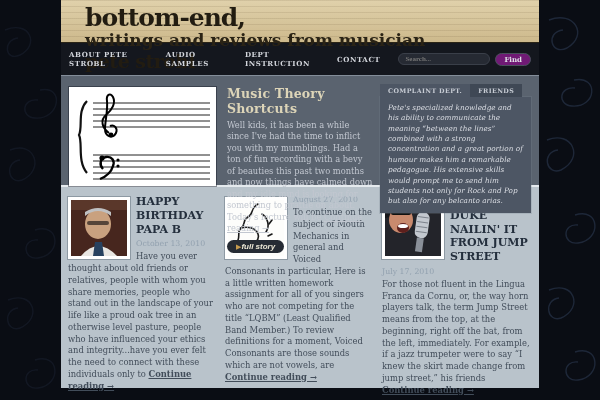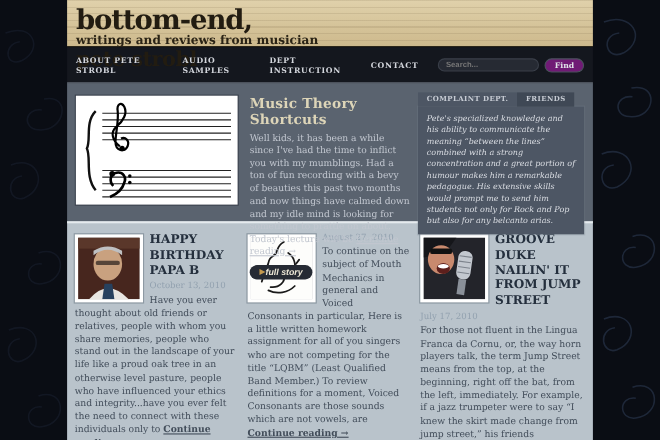--- a/index.html
+++ b/index.html
@@ -17,36 +17,36 @@
   .col { position:absolute; left:61px; top:0; width:478px; }
 
   
   .masthead { height:43px; display:flex; align-items:baseline; justify-content:space-between;
               padding:5px 8px 0 8px;
               background:
                 repeating-linear-gradient(180deg, rgba(90,70,40,.12) 0 1px, transparent 1px 6px),
                 linear-gradient(180deg,#e0d1ab,#cdb98c);
               border-bottom:1px solid #2a2416;flex-direction:column; }
   .site-title { font-size:25px; font-weight:bold; color:#221c11; letter-spacing:-1px; line-height:1; }
-  .site-tagline { font-size:11px; font-weight:bold; color:#2a2315; }
+  .site-tagline { font-size:17px; font-weight:bold; color:#2a2315;margin-left:16px; }
   .site-author { font-size:19px; font-weight:bold; color:#221c11; letter-spacing:-.5px; }
 
   
   .nav { height:33px; background:#14171e; border-bottom:1px solid #848e9a;
          display:flex; align-items:center; padding:16px 8px; gap:18px; }
   .nav a { font-size:7px; font-weight:bold; color:#d3d6dc; letter-spacing:.6px; text-decoration:none; }
   .nav-search { margin-left:auto; display:flex; align-items:center; gap:5px; }
   .nav-search input { width:92px; height:12px; border-radius:7px; border:1px solid #3a3f49;
                       background:#262a33; color:#9aa0aa; font-size:7px; padding:0 6px;
-                      font-family:Liberation Sans, sans-serif; font-weight:bold; }
+                      font-family:Liberation Serif, serif; font-weight:bold; }
   .find-btn { border:1px solid #4a505c; background:#701a75; color:#dfe2e7; font-size:7px;
               font-weight:bold; border-radius:7px; padding:1px 8px; font-family:"DejaVu Serif", serif; }
 
   
-  .band { position:relative; height:125px; background:#5a636f; }
+  .band { position:relative; height:109px; background:#5a636f; }
   .music-box { position:absolute; left:8px; top:11px; width:147px; height:99px; background:#fff;
                box-shadow:0 0 0 1px rgba(20,25,35,.45); }
   .feat { position:absolute; left:166px; top:10px; width:146px; }
   .feat h2 { font-size:12.5px; font-weight:600; color:#ddd5b8; letter-spacing:.2px; }
   .feat p { margin-top:4px; font-size:8.3px; line-height:1.38; color:#c2c7d0; }
   .feat a.cont { color:#c2c7d0; text-decoration:underline; }
   .full-story { margin-top:6px; display:inline-flex; align-items:center; gap:0;
                 background:#262b34; border-radius:9px; padding:2px 9px; border:0; }
   .full-story .arr { color:#c59a4e; font-size:7px; line-height:1; }
   .full-story .lbl { color:#ece7d6; font-size:8px; font-weight:bold; font-style:italic; }

